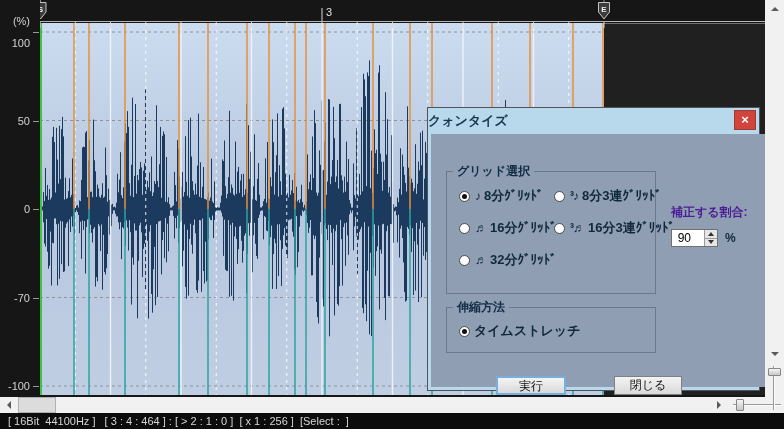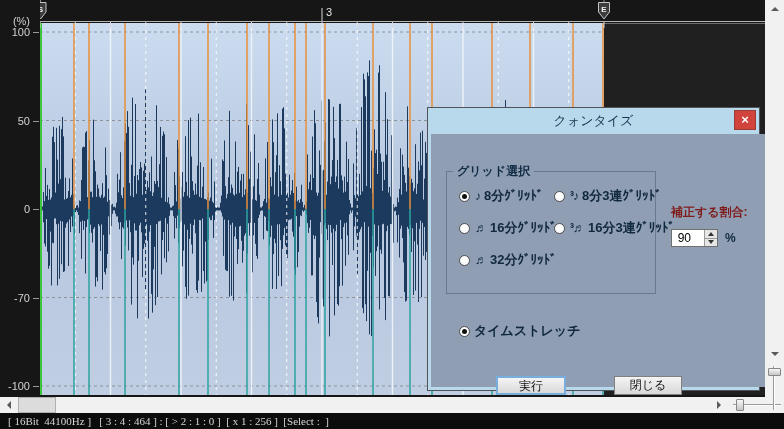--- a/index.html
+++ b/index.html
@@ -15,21 +15,21 @@
 
   
   #wave-panel { position:absolute; left:40px; top:23px; width:725px; height:372px; background:#202020; z-index:1; }
   #wave-svg { position:absolute; left:0; top:0; }
   #ruler-svg { position:absolute; left:40px; top:0; width:725px; height:28px; z-index:3; pointer-events:none; }
 
   
   #dialog { position:absolute; left:428px; top:108px; width:331px; height:282px;
             background:#b8d8eb; box-shadow:0 0 0 1px #50545a; z-index:10; }
   #dialog-titlebar { position:absolute; left:0; top:0; width:100%; height:26px; }
-  #dialog-title { width:100%; text-align:center; font-size:13px; color:#16374e; line-height:26px; }
+  #dialog-title { width:100%; text-align:left; font-size:13px; color:#16374e; line-height:26px;font-weight:bold; }
   #dialog-close { position:absolute; right:3px; top:2px; width:22px; height:20px; background:#d0443c;
                   border:1px solid #9c3c34; color:#fff; font-size:13px; font-weight:bold;
                   text-align:center; line-height:18px; cursor:pointer; }
   #dialog-body { position:absolute; left:3px; top:26px; width:369px; height:253px; background:#8f9eb2; }
 
   .groupbox { position:absolute; border:1px solid #6a7a8e; }
   #group-grid    { left:15px; top:37px;  width:210px; height:123px; }
   #group-stretch { left:15px; top:173px; width:210px; height:46px; }
   .group-label { position:absolute; top:-8px; left:6px; background:#8f9eb2; padding:0 4px;
                  font-size:12px; font-weight:bold; color:#112b44; line-height:15px; }
@@ -41,21 +41,21 @@
   .radio-lbl { font-size:13px; font-weight:bold; color:#10283c; margin-left:4px; white-space:nowrap; }
 
   #opt-g0 { left:28px;  top:55px; }
   #opt-g1 { left:123px; top:55px; }
   #opt-g2 { left:28px;  top:87px; }
   #opt-g3 { left:123px; top:87px; }
   #opt-g4 { left:28px;  top:119px; }
   #opt-s0 { left:28px;  top:190px; }
   #opt-s1 { left:125px; top:190px; }
 
-  #ratio-label { position:absolute; left:240px; top:70px; font-size:12px; font-weight:bold; color:#7f1d1d;text-align:right; }
+  #ratio-label { position:absolute; left:240px; top:70px; font-size:12px; font-weight:bold; color:#4c1d95;text-align:right; }
   #spinner { position:absolute; left:240px; top:95px; width:47px; height:18px; background:#fff; border:1px solid #707070; display:flex; }
   #spinner-value { flex:1; font-size:12px; color:#000; text-align:right; line-height:16px; padding-right:13px; }
   #spinner-buttons { width:13px; display:flex; flex-direction:column; border-left:1px solid #9a9a9a; }
   .spin-btn { flex:1; background:#e6e6e6; display:flex; align-items:center; justify-content:center; cursor:pointer; }
   .spin-btn + .spin-btn { border-top:1px solid #9a9a9a; }
   .tri-up   { width:0; height:0; border:3px solid transparent; border-bottom:4px solid #333; margin-top:-3px; }
   .tri-down { width:0; height:0; border:3px solid transparent; border-top:4px solid #333; margin-bottom:-3px; }
   #percent-unit { position:absolute; left:294px; top:97px; font-size:12px; font-weight:bold; color:#10283c; }
 
   .dlg-btn { position:absolute; top:242px; height:19px; background:linear-gradient(#f4f4f4,#d9d9d9);
@@ -77,21 +77,21 @@
   .tl.u { border-bottom-color:#5a5a5a; margin-top:-4px; }
   .tl.d { border-top-color:#5a5a5a; margin-bottom:-4px; }
   #hs-thumb { position:absolute; left:18px; top:0; width:38px; height:16px; background:#dcdcdc; border:1px solid #b0b0b0; cursor:pointer; }
   #hzoom-track { position:absolute; left:733px; top:404px; width:48px; height:2px; background:#9a9a9a; border-bottom:1px solid #fdfdfd; z-index:13; }
   #hzoom-thumb { position:absolute; left:736px; top:399px; width:8px; height:12px; background:linear-gradient(#f6f6f6,#c6c6c6); border:1px solid #868686; border-radius:1px; z-index:14; cursor:pointer; }
   #vzoom-track { position:absolute; left:773px; top:366px; width:2px; height:44px; background:#9a9a9a; border-right:1px solid #fdfdfd; z-index:13; }
   #vzoom-thumb { position:absolute; left:768px; top:368px; width:13px; height:8px; background:linear-gradient(#f6f6f6,#c6c6c6); border:1px solid #868686; border-radius:1px; z-index:14; cursor:pointer; }
 
   
   #status-bar { position:absolute; left:0; top:413px; width:784px; height:16px; background:#0c0c0c; z-index:15;
-                color:#d6d6d6; font-family:Liberation Serif, serif; font-size:11px; line-height:16px; padding-left:8px; white-space:pre; }
+                color:#d6d6d6; font-family:Liberation Sans, sans-serif; font-size:11px; line-height:16px; padding-left:8px; white-space:pre; }
 </style>
 </head>
 <body>
 
 <div id="stage">
 
   <div id="wave-panel">
     <svg id="wave-svg" width="725" height="372">
         <defs>
           <linearGradient id="selbg" x1="0" y1="0" x2="0" y2="1">
@@ -186,21 +186,21 @@
       <line x1="0.5" y1="0" x2="0.5" y2="3" stroke="#8a8a8a" stroke-width="1"></line>
       <path d="M-5 2.5 H6 V12 L0.5 19 L-5 12 Z" fill="#3c3c3c" stroke="#c4c4c4" stroke-width="1"></path>
       <text x="0.5" y="11.5" font-size="8" font-weight="bold" fill="#f0f0f0" text-anchor="middle" font-family="Liberation Sans, sans-serif">S</text>
       <line x1="564" y1="0" x2="564" y2="3" stroke="#8a8a8a" stroke-width="1"></line>
       <path d="M558.5 2.5 H569.5 V12 L564 19 L558.5 12 Z" fill="#3c3c3c" stroke="#c4c4c4" stroke-width="1"></path>
       <text x="564" y="11.5" font-size="8" font-weight="bold" fill="#f0f0f0" text-anchor="middle" font-family="Liberation Sans, sans-serif">E</text>
     </svg>
 
   <div id="left-gutter">
     <div id="percent-label">(%)</div>
-  <div class="axis-label" style="top: 25px;">100</div>
+  <div class="axis-label" style="top: 36px;">100</div>
       <div class="axis-tick" style="top: 32px;"></div>
       <div class="axis-label" style="top: 113.5px;">50</div>
       <div class="axis-tick" style="top: 120.5px;"></div>
       <div class="axis-label" style="top: 202px;">0</div>
       <div class="axis-tick" style="top: 209px;"></div>
       <div class="axis-label" style="top: 290.5px;">-70</div>
       <div class="axis-tick" style="top: 297.5px;"></div>
       <div class="axis-label" style="top: 379px;">-100</div>
       <div class="axis-tick" style="top: 386px;"></div>
     </div>
@@ -248,20 +248,23 @@
           <div class="spin-btn">
               <div class="tri-up"></div>
             </div>
           <div class="spin-btn">
               <div class="tri-down"></div>
             </div>
         </div>
       </div>
       <div id="percent-unit">%</div>
 
+      <div id="group-stretch" class="groupbox">
+        <span class="group-label">伸縮方法</span>
+      </div>
       <label class="radio-opt" id="opt-s0">
         <span class="rb sel"></span>
         <span class="radio-lbl">タイムストレッチ</span>
       </label>
 
       <div id="btn-execute" class="dlg-btn">実行</div>
       <div id="btn-close" class="dlg-btn">閉じる</div>
     </div>
   </div>
 

